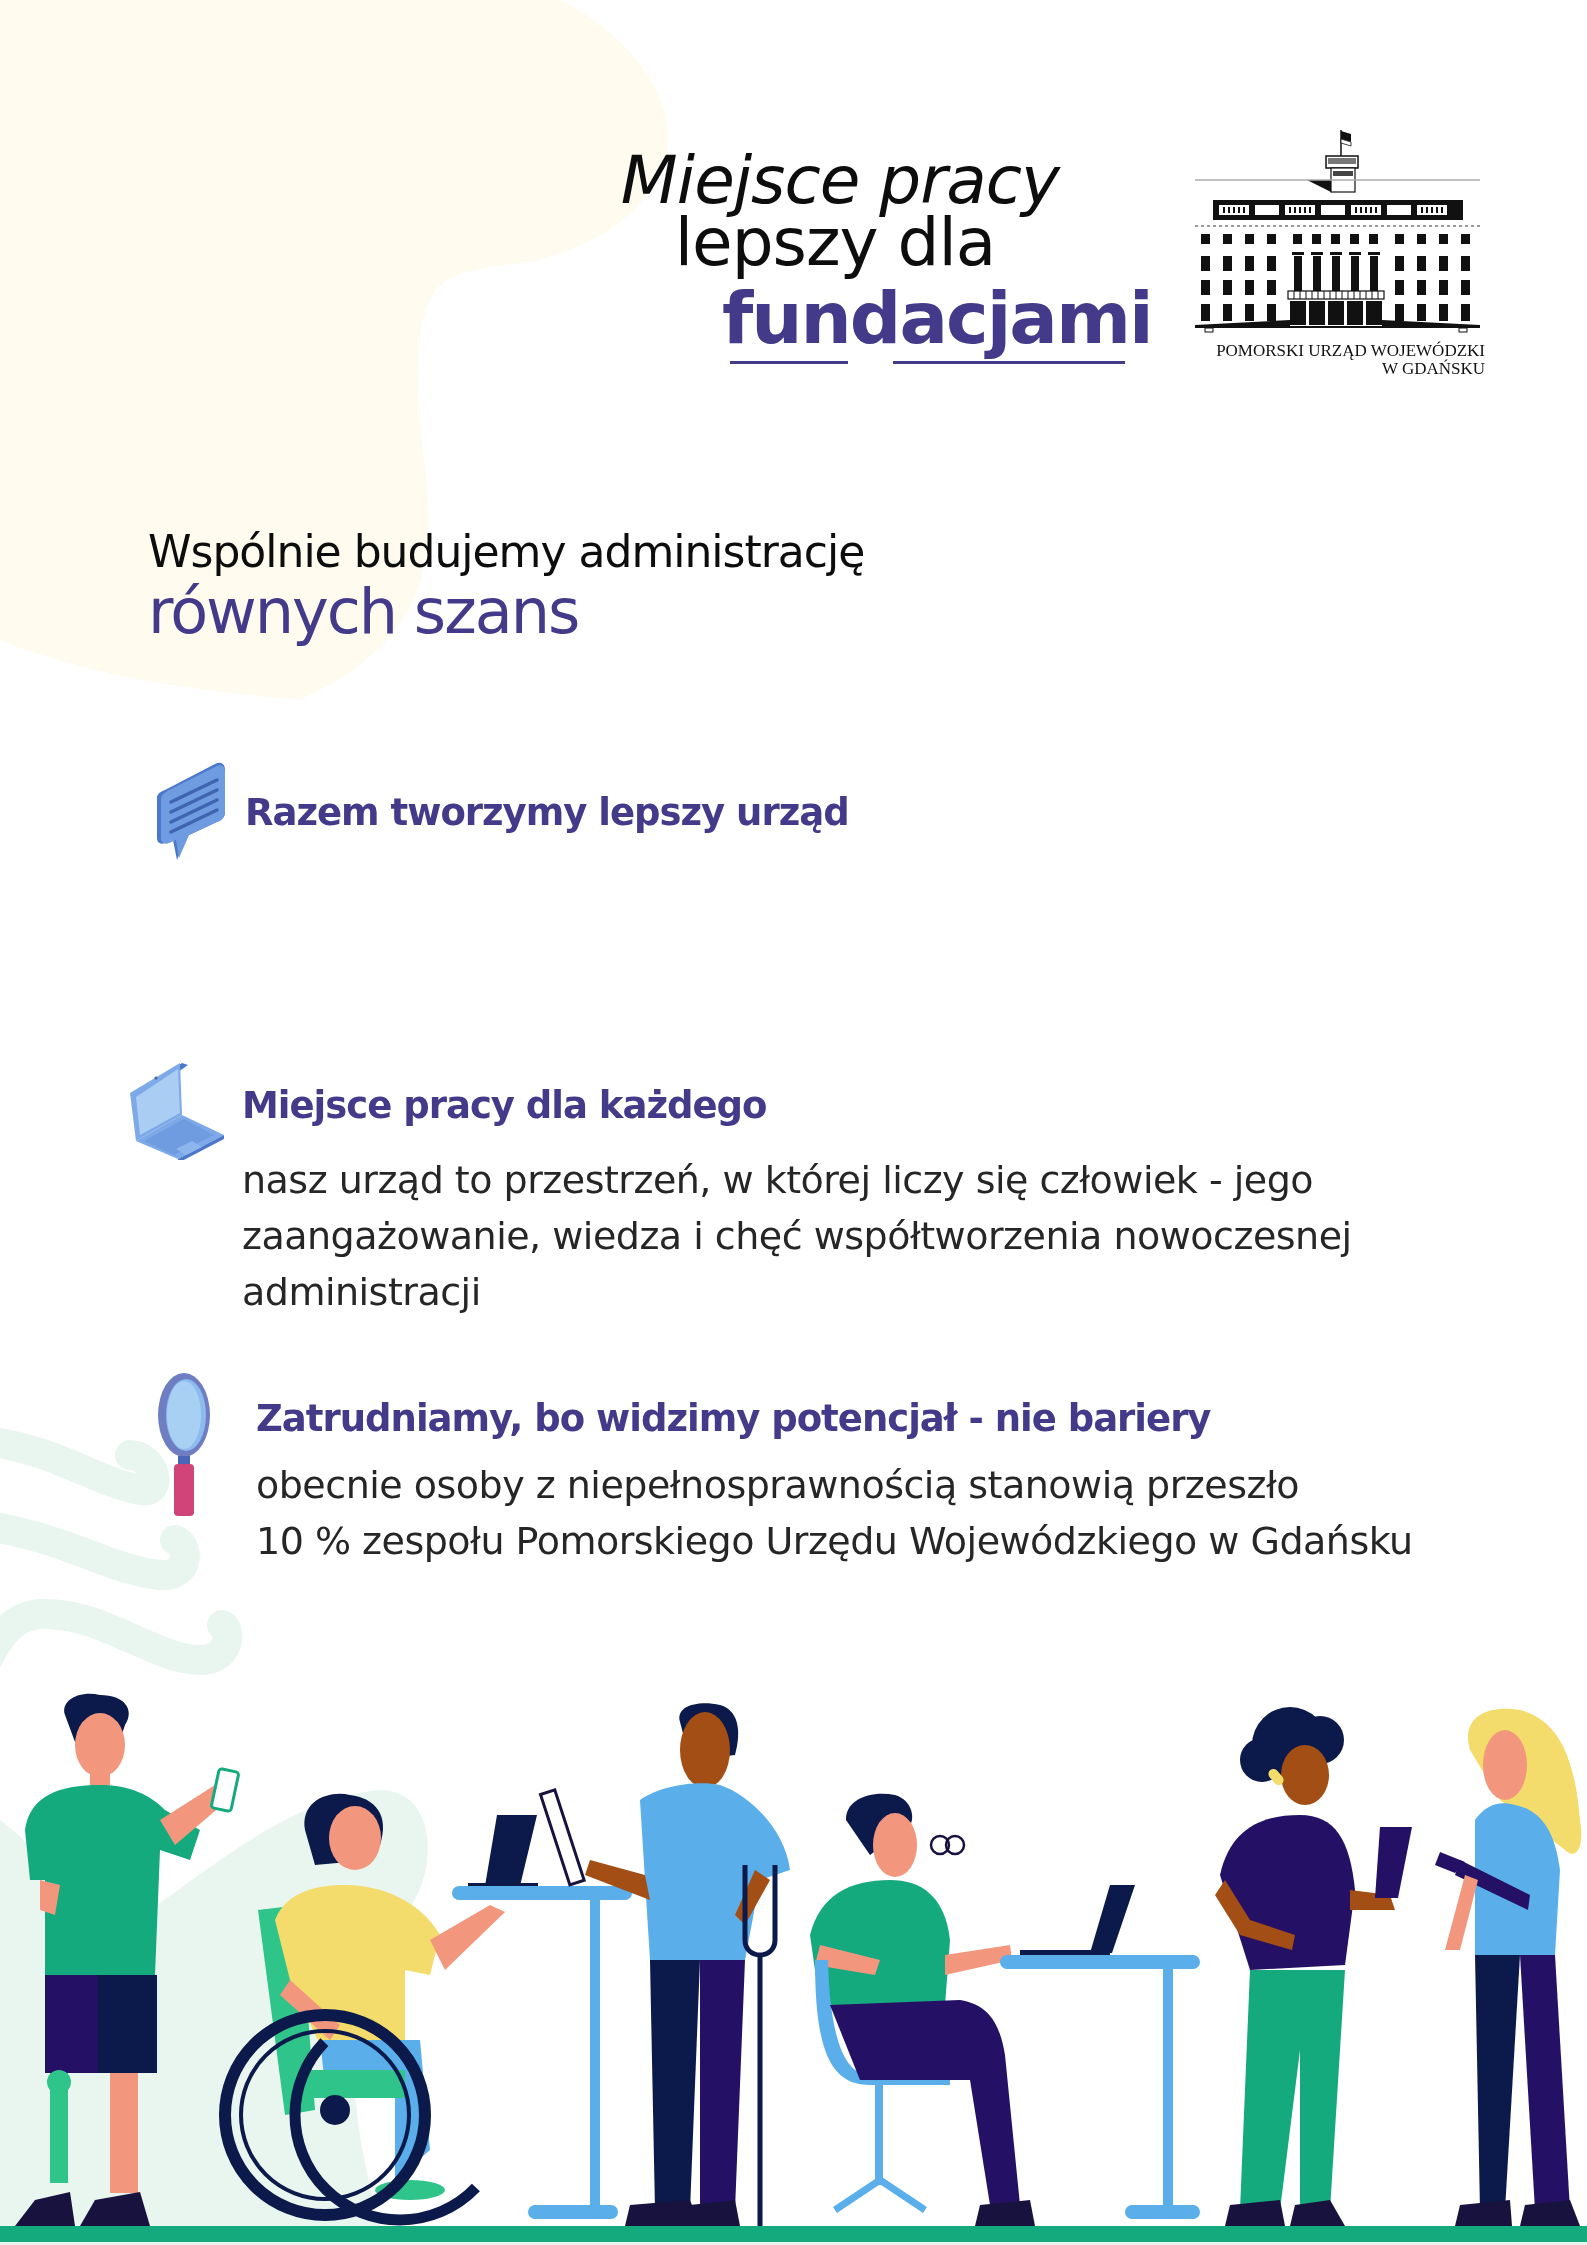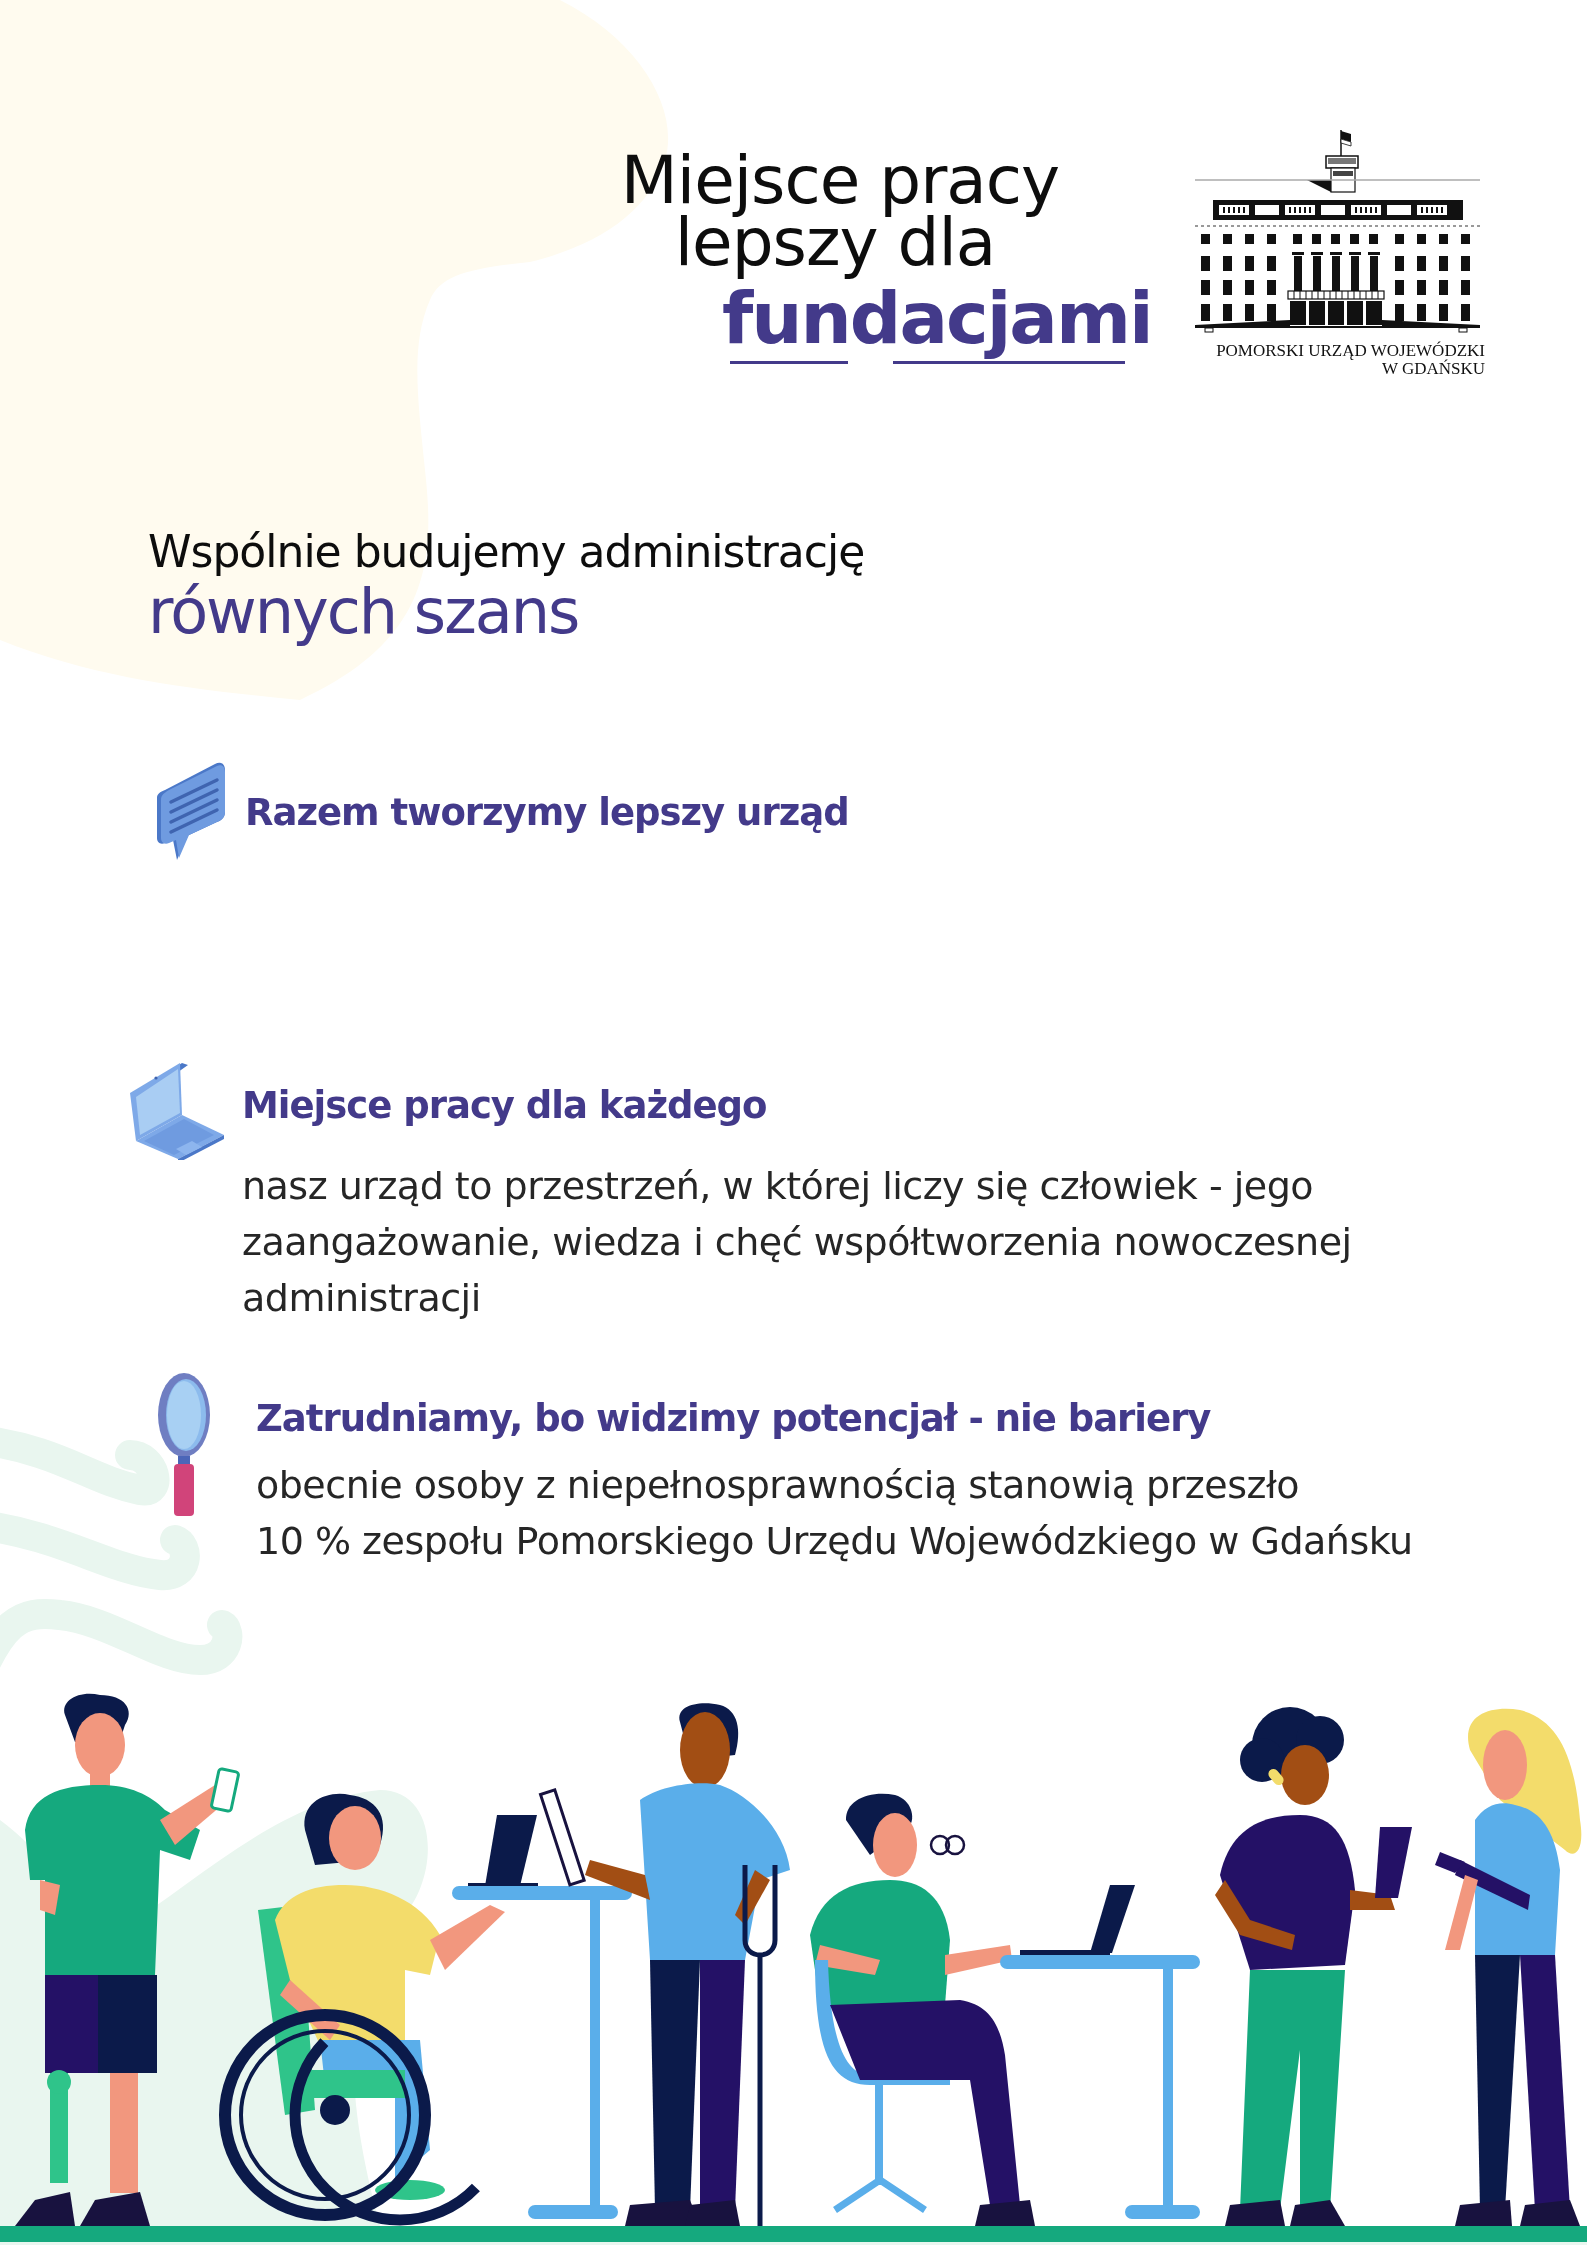--- a/index.html
+++ b/index.html
@@ -8,21 +8,21 @@
     background: #ffffff;
     font-family: "DejaVu Sans", "Liberation Sans", sans-serif;
     color: #111111;
   }
   .bg-layer { position: absolute; left: 0; top: 0; width: 1587px; height: 2245px; z-index: 0; }
   .content { position: absolute; z-index: 2; }
 
   
   .hero-title { left: 560px; top: 150px; width: 560px; text-align: center; }
   .hero-line { display: block; font-size: 66px; line-height: 62px; font-weight: 400; letter-spacing: -1px; color: #0d0d0d; }
-  .hero-line.l1 { margin-left: 0; }
+  .hero-line.l1 { margin-left: 0; font-style: italic; }
   .hero-line.l2 { margin-left: -10px; }
   .underline { position: absolute; height: 3px; background: #433a8a; }
 
   
   .logo { left: 1195px; top: 128px; width: 290px; height: 260px; }
   .logo-caption { position: absolute; left: 0; top: 214px; width: 290px; text-align: right; font-family: "Liberation Serif", "DejaVu Serif", serif; font-size: 17px; line-height: 18px; color: #111; letter-spacing: 0px; }
 
   
   .subhead { left: 148px; top: 520px; }
   .subhead-l1 { display: block; font-size: 44px; line-height: 64px; font-weight: 400; color: #0d0d0d; letter-spacing: -1px; }
@@ -232,21 +232,21 @@
     <polygon points="14,42 56,14 58,58 18,80" fill="#a9cdf3"></polygon>
     <polygon points="14,86 60,60 102,80 56,104" fill="#7ea9e8"></polygon>
     <polygon points="56,104 102,80 102,84 56,108" fill="#4b78c8"></polygon>
     <polygon points="22,86 62,64 92,80 52,100" fill="#6f9be0"></polygon>
     <polygon points="54,94 70,86 80,92 64,100" fill="#8db5ee"></polygon>
     <circle cx="34" cy="23" r="1.6" fill="#3f64b0"></circle>
   </svg>
 </div>
 <div class="content" style="left:242px; top:1084px;">
   <div class="sec-title">Miejsce pracy dla każdego</div>
-  <div class="sec-body" style="margin-top:30px;">
+  <div class="sec-body" style="margin-top:24px;">
     <span>nasz urząd to przestrzeń, w której liczy się człowiek - jego</span>
     <span>zaangażowanie, wiedza i chęć współtworzenia nowoczesnej</span>
     <span>administracji</span>
   </div>
 </div>
 
 <div class="icon" style="left:156px; top:1372px;">
   <svg width="56" height="146" viewBox="0 0 56 146" xmlns="http://www.w3.org/2000/svg">
     <ellipse cx="28" cy="43" rx="26" ry="42" fill="#6f7ec2"></ellipse>
     <ellipse cx="30" cy="43" rx="20" ry="36" fill="#8cbbed"></ellipse>

